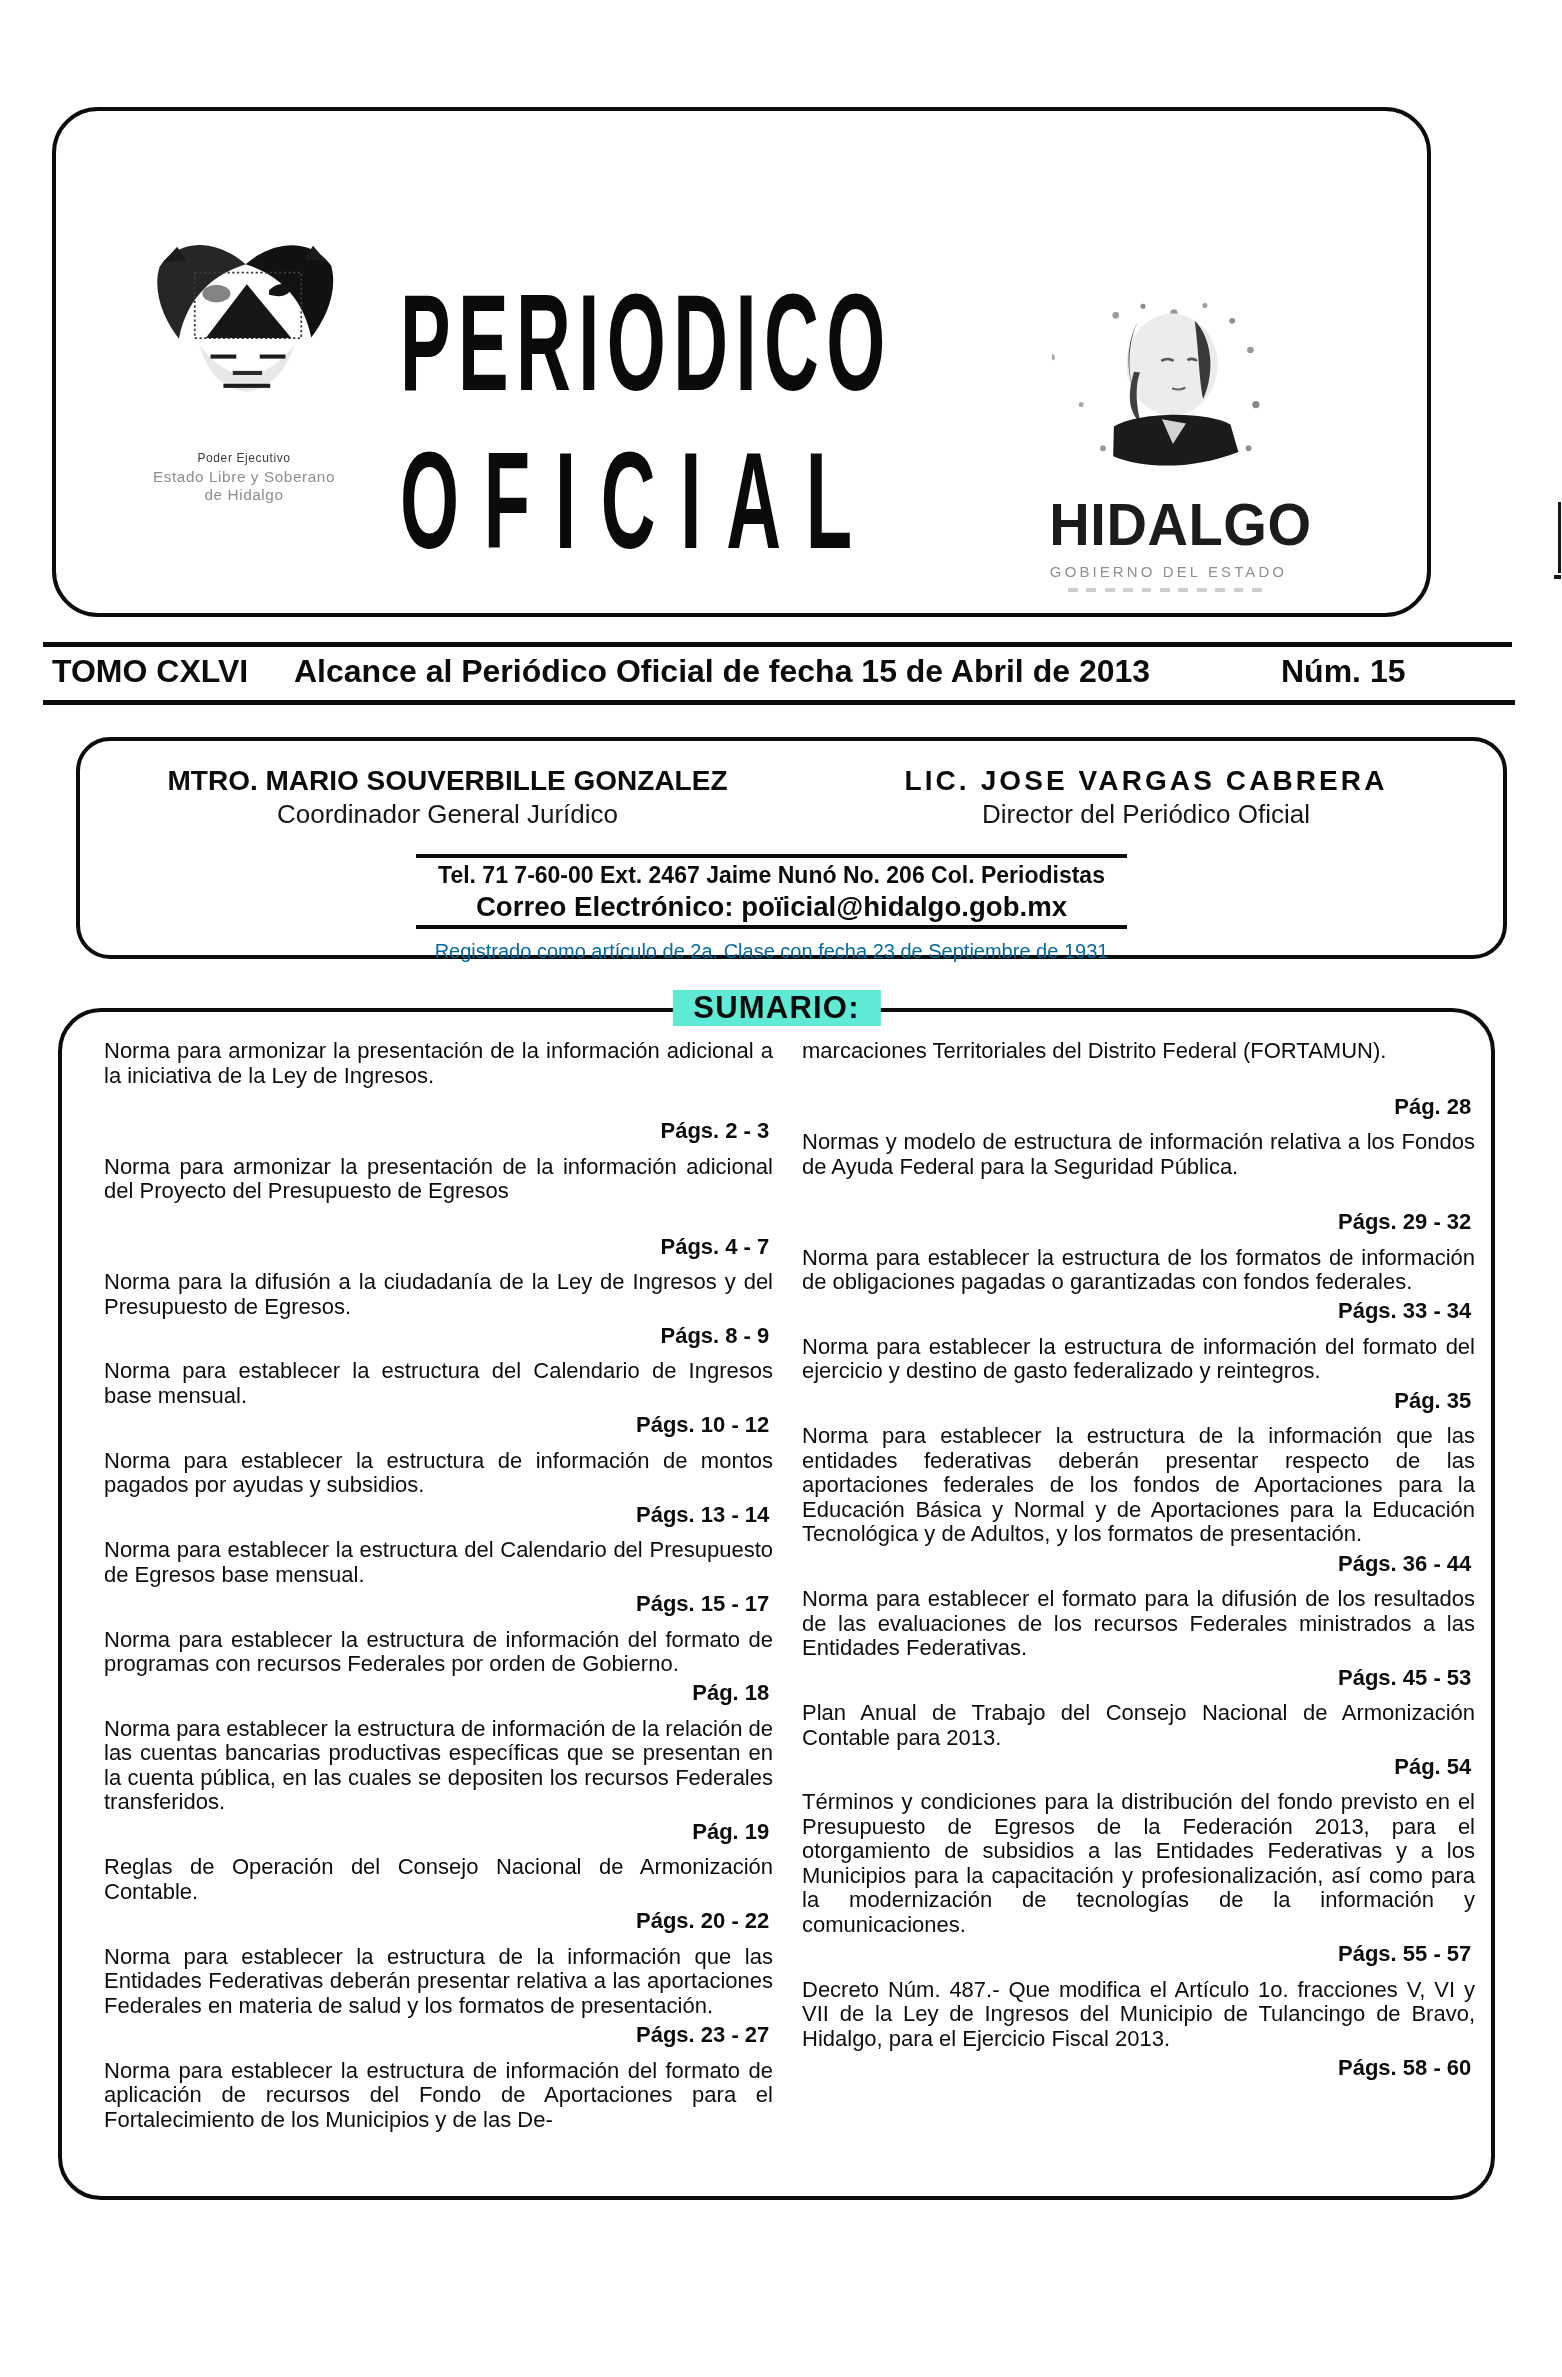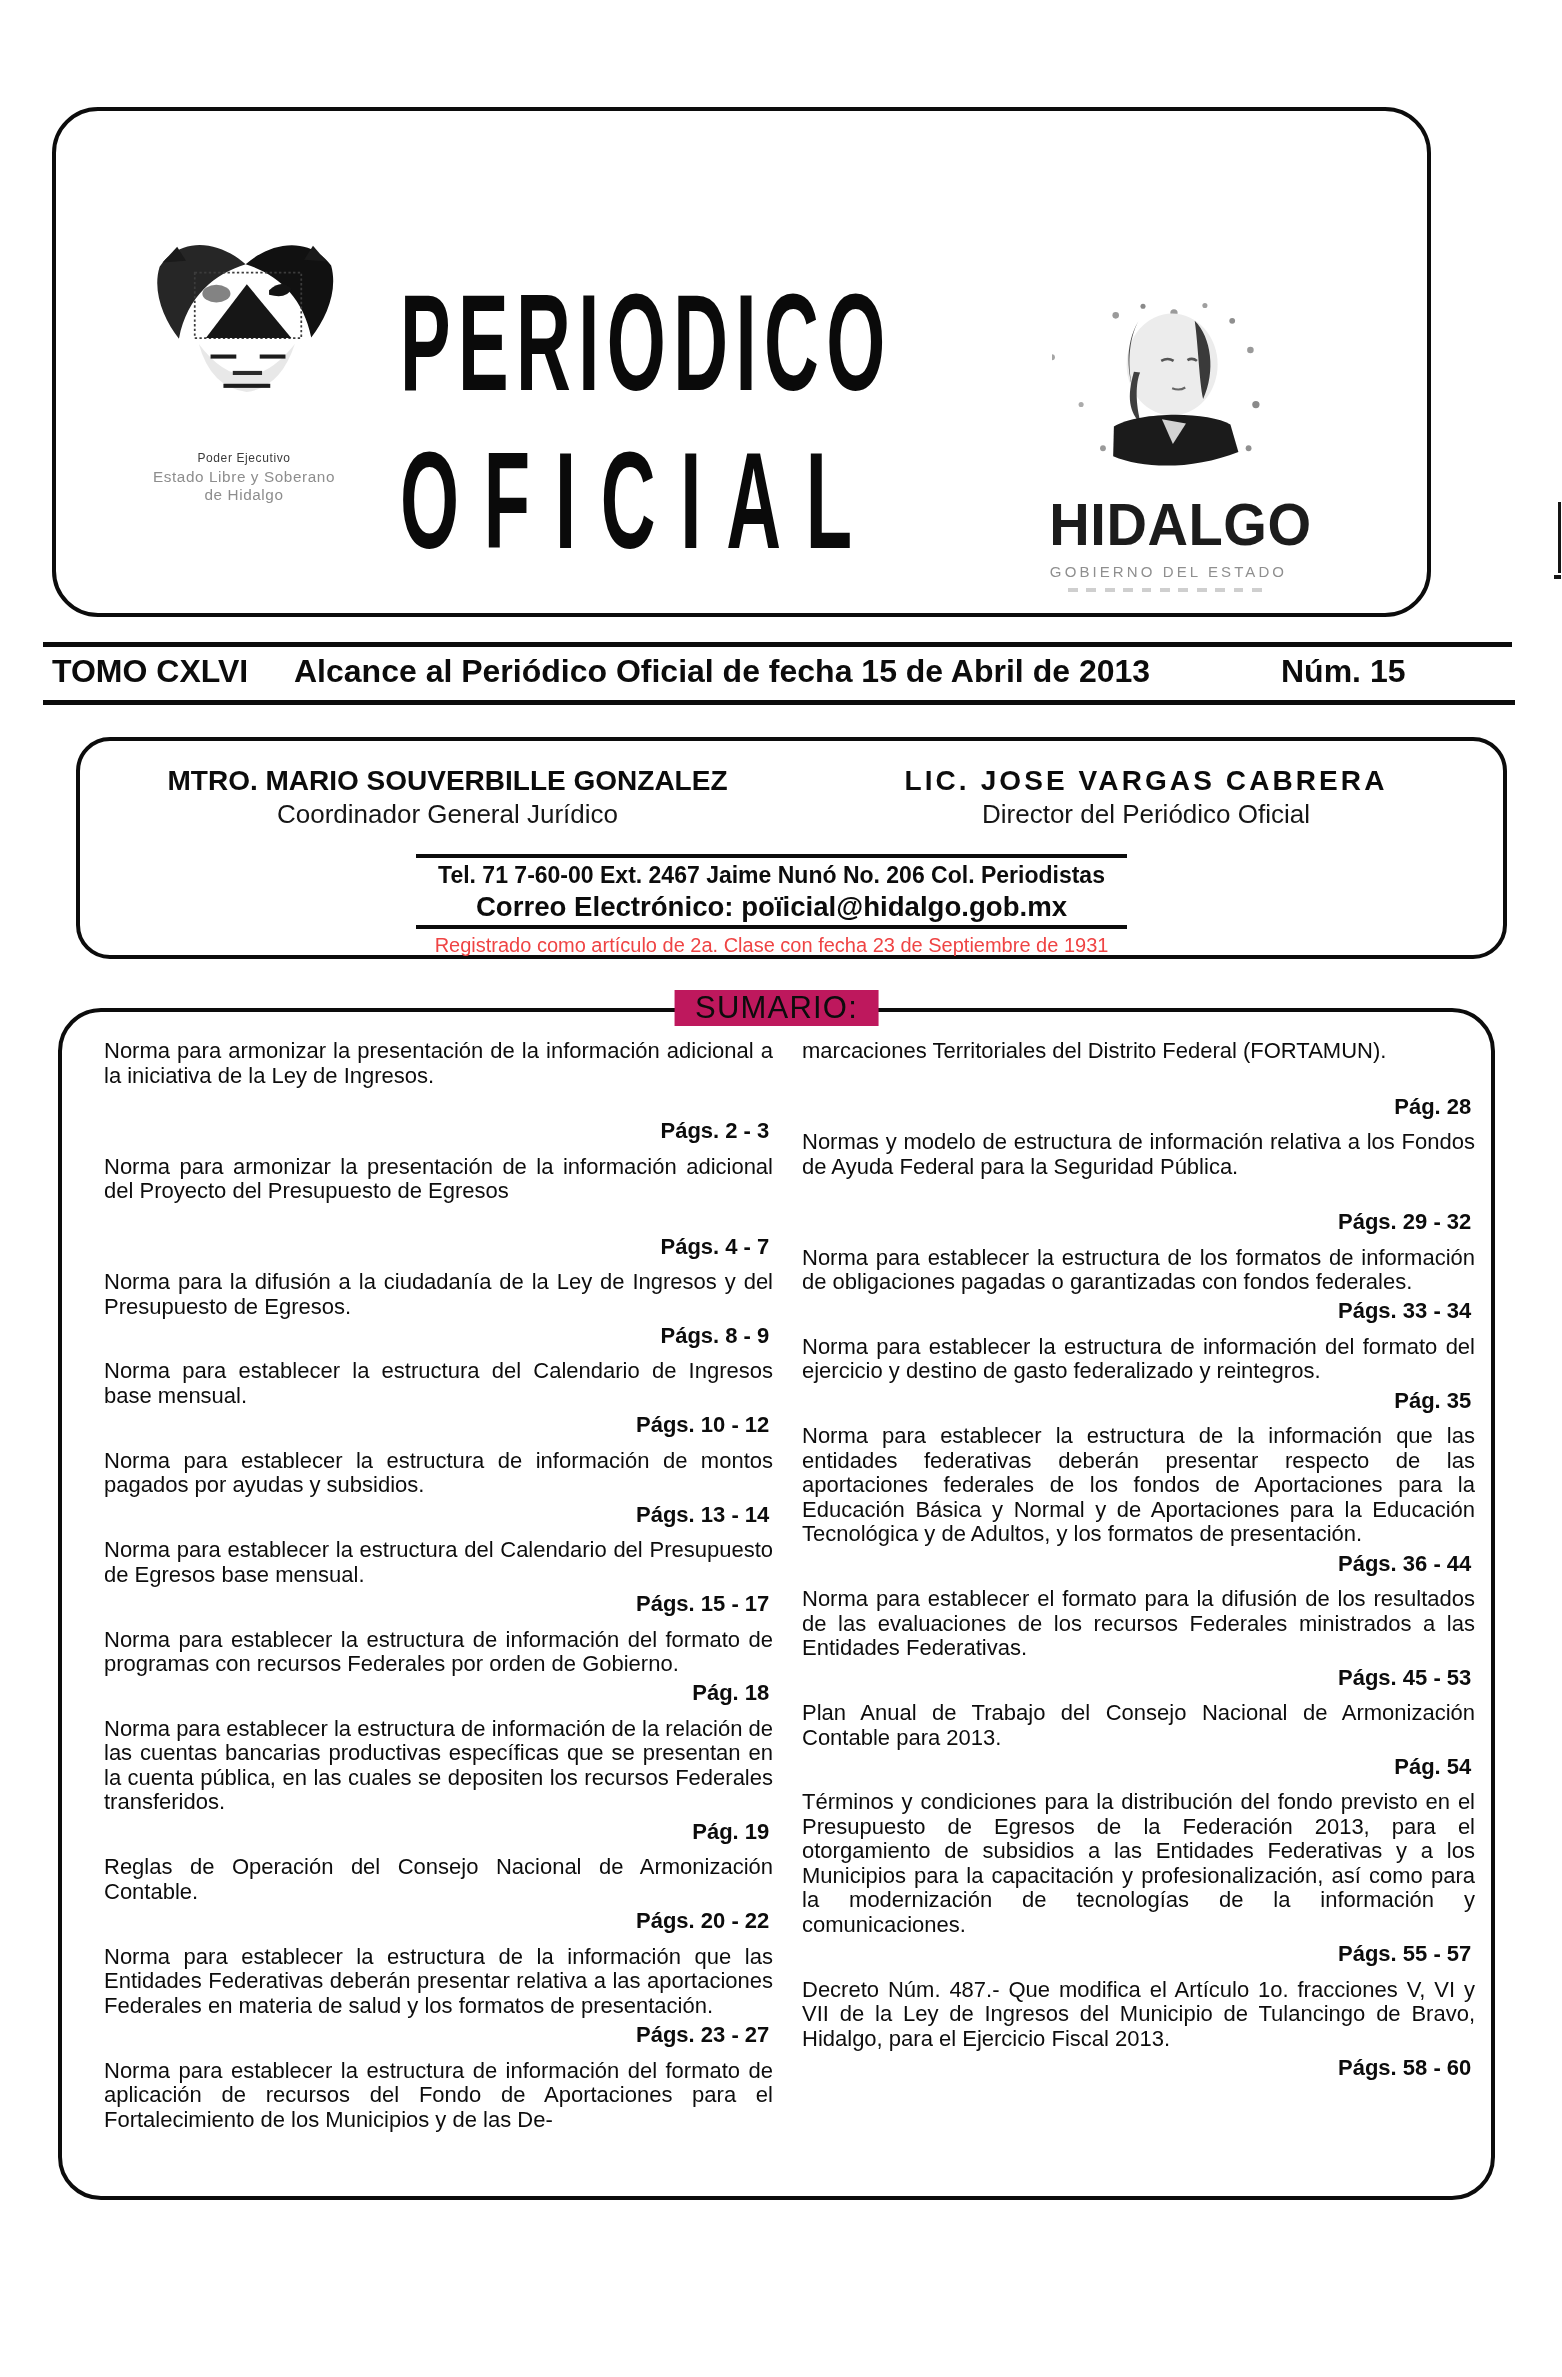--- a/index.html
+++ b/index.html
@@ -54,29 +54,29 @@
   .off-right{position:absolute;left:729px;top:23px;width:674px;text-align:center;}
   .off-name{font-size:28px;font-weight:bold;line-height:34px;white-space:nowrap;}
   .off-right .off-name{letter-spacing:3.1px;}
   .off-role{font-size:26px;line-height:32px;color:#161616;}
   .off-div{position:absolute;left:336px;width:711px;height:3.7px;background:#0c0c0c;}
   .off-div1{top:113px;}
   .off-div2{top:184px;}
   .off-center{position:absolute;left:336px;width:711px;text-align:center;}
   .off-tel{top:121px;font-size:23px;font-weight:bold;white-space:nowrap;}
   .off-mail{top:150px;font-size:27.6px;font-weight:bold;white-space:nowrap;}
-  .off-reg{top:193px;font-size:20px;white-space:nowrap;color:#ef4444;}
+  .off-reg{top:199px;font-size:20px;white-space:nowrap;color:#0369a1;}
   
   .sumario-box{
     position:absolute;left:58px;top:1008px;width:1437px;height:1192px;
     border:4.3px solid #0c0c0c;border-radius:43px;box-sizing:border-box;
   }
   .sumario-label{
     position:absolute;left:50%;top:-22px;transform:translateX(-50%);
-    background:#be185d;padding:0 21px;font-size:31px;font-weight:normal;letter-spacing:1.2px;
+    background:#5eead4;padding:0 21px;font-size:31px;font-weight:bold;letter-spacing:1.2px;
   }
   .s-col{position:absolute;top:27px;}
   .s-col-left{left:42px;width:669px;}
   .s-col-right{left:740px;width:673px;}
   .s-entry{margin-bottom:11px;}
   .s-text{
     margin:0;font-size:22px;line-height:24.5px;text-align:justify;color:#0d0d0d;
   }
   .s-pages{margin-top:4.9px;padding-right:3.7px;font-size:22px;line-height:24.5px;
     font-weight:bold;text-align:right;}

